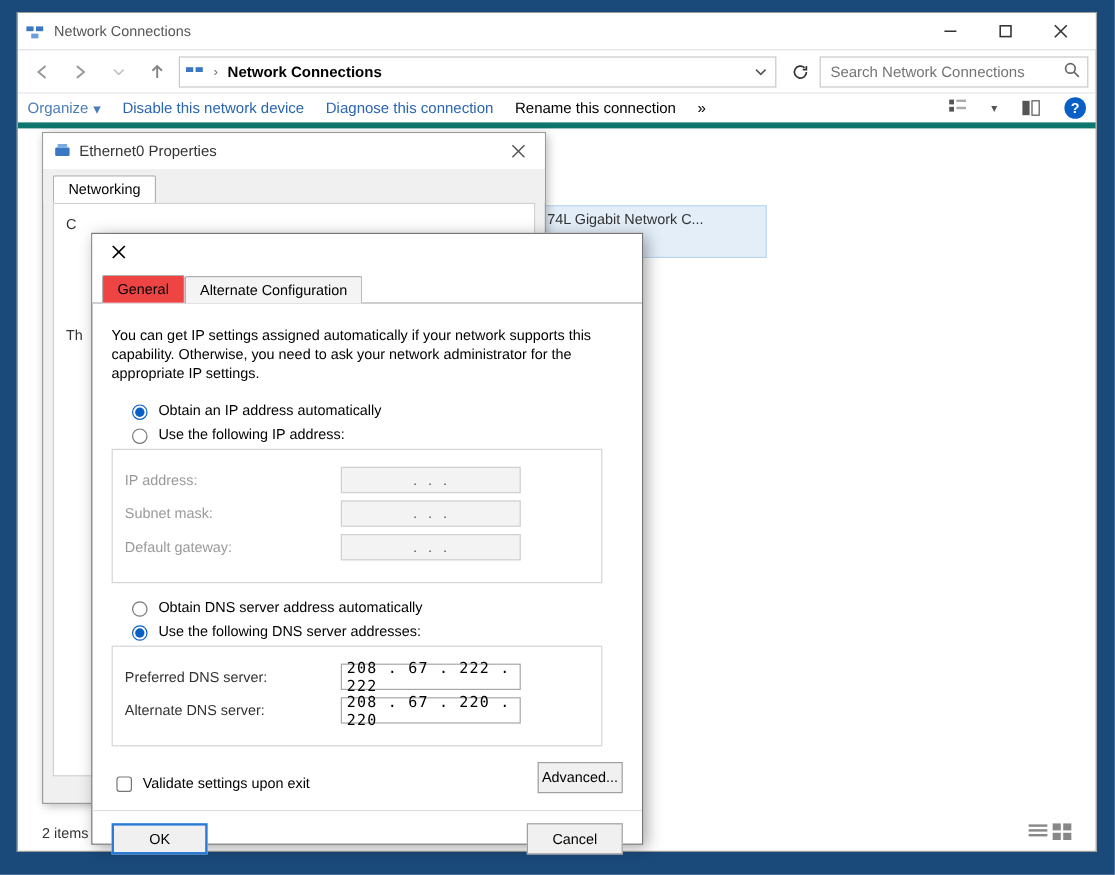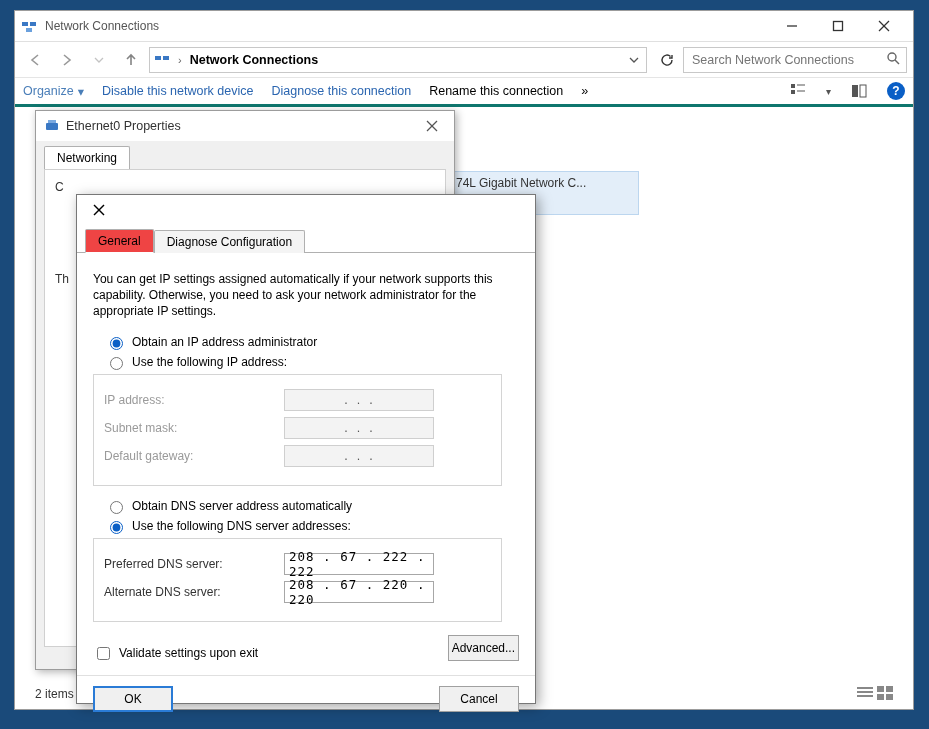--- a/index.html
+++ b/index.html
@@ -33,21 +33,21 @@
   .breadcrumb-part { font-size: 12.5px; color: #000; font-weight: 600; }
   .addr-drop { margin-left: auto; width: 16px; height: 16px; display:flex; align-items:center; justify-content:center; }
   .refresh-btn { width: 24px; height: 24px; margin-left: 4px; display:flex; align-items:center; justify-content:center; cursor:pointer; }
   .searchbox {
     width: 224px; height: 26px; border: 1px solid #c8c8c8; display:flex; align-items:center; padding: 0 6px;
     color: #888; font-size: 12.5px; gap: 6px;
   }
   .searchbox input { flex:1; border:none; outline:none; font-size:12.5px; color:#333; }
 
   .cmdbar {
-    height: 30px; border-top: 1px solid #e5e5e5; border-bottom: 3px solid #0f766e;
+    height: 30px; border-top: 1px solid #e5e5e5; border-bottom: 5px solid #0f766e;
     display:flex; align-items:center; padding: 8px 8px; gap: 18px; font-size: 12.5px; color:#2a65b0;text-align:right;
   }
   .cmdbar .cmd { display:flex; align-items:center; gap:4px; cursor:pointer; }
   .cmdbar .cmd.organize { color:#4a7eb8; }
   .cmdbar .spacer { flex:1; }
   .cmdbar .iconbtn { width:20px; height:20px; display:flex; align-items:center; justify-content:center; cursor:pointer; }
   .help-circle { width:18px; height:18px; border-radius:50%; background:#0a5fc6; color:#fff; display:flex; align-items:center; justify-content:center; font-size:12px; font-weight:bold; }
 
   .content-area { position:absolute; left:14px; top:120px; right:14px; bottom:28px; }
   .net-item { position:absolute; left:420px; top:40px; width:190px; height:44px; background:#e3eef9; border:1px solid #bcd6ef; padding:4px 6px; font-size:12px; color:#333; }
@@ -266,28 +266,28 @@
   <div class="dlg-title">
     <div class="dlg-close">
       <svg width="12" height="12">
           <line x1="1" y1="1" x2="11" y2="11" stroke-width="1.4" stroke="#000"></line>
           <line x1="11" y1="1" x2="1" y2="11" stroke-width="1.4" stroke="#000"></line>
         </svg>
     </div>
   </div>
   <div class="tabstrip">
     <div class="tab active">General</div>
-    <div class="tab inactive">Diagnose Configuration</div>
+    <div class="tab inactive">Alternate Configuration</div>
   </div>
   <div class="ip-body">
     <div class="intro">You can get IP settings assigned automatically if your network supports this capability. Otherwise, you need to ask your network administrator for the appropriate IP settings.</div>
 
     <div class="radio-row">
       <input type="radio" name="ipmode" checked="" style="">
-      <label>Obtain an IP address administrator</label>
+      <label>Obtain an IP address automatically</label>
     </div>
     <div class="radio-row">
       <input type="radio" name="ipmode" style="">
       <label>Use the following IP address:</label>
     </div>
     <div class="ip-group">
       <div class="field-row disabled">
         <span class="lbl">IP address:</span>
         <div class="ip-input disabled">
             <span class="dot">.</span>

